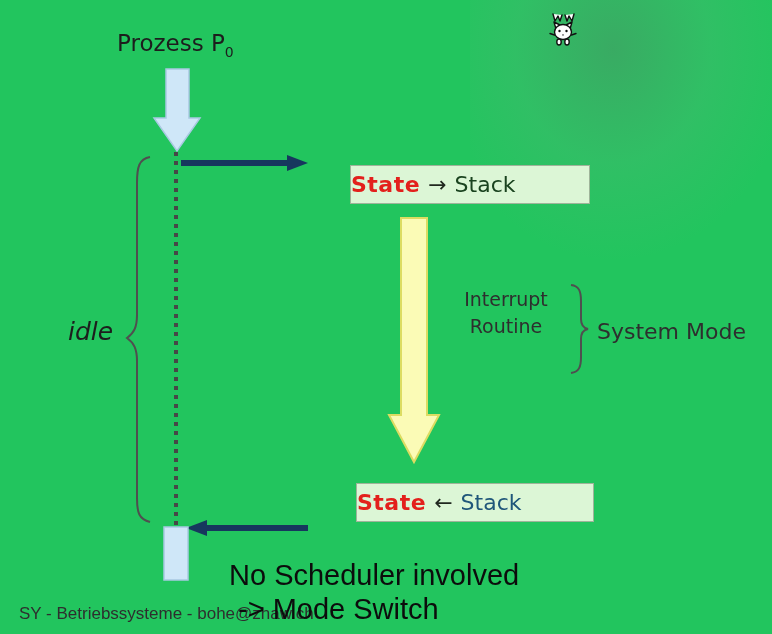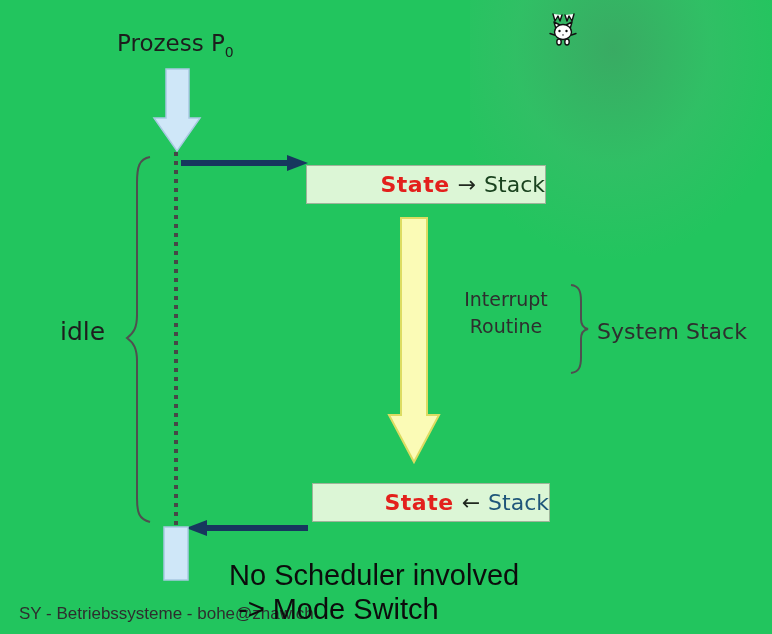--- a/index.html
+++ b/index.html
@@ -11,30 +11,30 @@
   .abs{position:absolute;}
   
   .glow{
     left:470px;top:-60px;width:340px;height:340px;
     background:radial-gradient(ellipse at 42% 32%, rgba(110,110,110,0.30) 0%, rgba(150,150,150,0.12) 35%, rgba(255,255,255,0) 65%);
     pointer-events:none;
   }
   .diagram-label{white-space:nowrap;}
   .prozess{left:117px;top:30px;font-size:23px;color:#1d1d1d;}
   .prozess sub{font-size:14px;}
-  .idle{left:60px;top:317px;font-size:25px;color:#1d1d1d;}
+  .idle{left:68px;top:317px;font-size:25px;color:#1d1d1d;font-style:italic;}
   .dotted-line{
     left:174px;top:152px;width:4px;height:374px;
     background-image:repeating-linear-gradient(180deg,#474747 0 4px,transparent 4px 9px);
   }
   .state-box{
     height:37px;border:1px solid #9fb49a;
     background:var(--box_green,#dcf6d6);
-    display:flex;align-items:center;justify-content:flex-end;
-    font-size:22px;white-space:nowrap;
+    display:flex;align-items:center;justify-content:flex-start;
+    font-size:22px;white-space:nowrap;margin-left:44px;
   }
   .box-push{left:306px;top:165px;width:238px;}
   .box-pop{left:312px;top:483px;width:236px;}
   .state-word{color:var(--state_red,#e3201c);font-weight:bold;letter-spacing:.5px;}
   .box-arrow{color:#20281f;margin:0 8px;}
   .stack-green{color:var(--stack_green,#1a431f);}
   .stack-blue{color:var(--stack_blue,#1f567a);}
   .isr{
     left:443px;top:286px;width:126px;text-align:center;
     font-size:19px;line-height:27px;color:#2e2e2e;
@@ -102,21 +102,21 @@
 
   <div class="abs isr">
     <div>Interrupt</div>
     <div>Routine</div>
   </div>
 
   <svg class="abs" style="left:567px;top:283px" width="24" height="92" viewBox="0 0 24 92">
     <path class="brace" d="M4 2 C 12 3, 14 8, 14 18 L 14 36 C 14 42, 16 45, 21 46 C 16 47, 14 50, 14 56 L 14 74 C 14 84, 12 89, 4 90"></path>
   </svg>
 
-  <div class="abs diagram-label system-mode">System Stack</div>
+  <div class="abs diagram-label system-mode">System Mode</div>
 
   <div class="abs state-box box-pop">
     <span class="state-word">State</span>
     <span class="box-arrow">←</span>
     <span class="stack-blue">Stack</span>
   </div>
 
   <svg class="abs" style="left:186px;top:520px" width="122" height="16" viewBox="0 0 122 16">
     <polygon class="navy-fill" points="122,5 21,5 21,0 0,8 21,16 21,11 122,11"></polygon>
   </svg>

